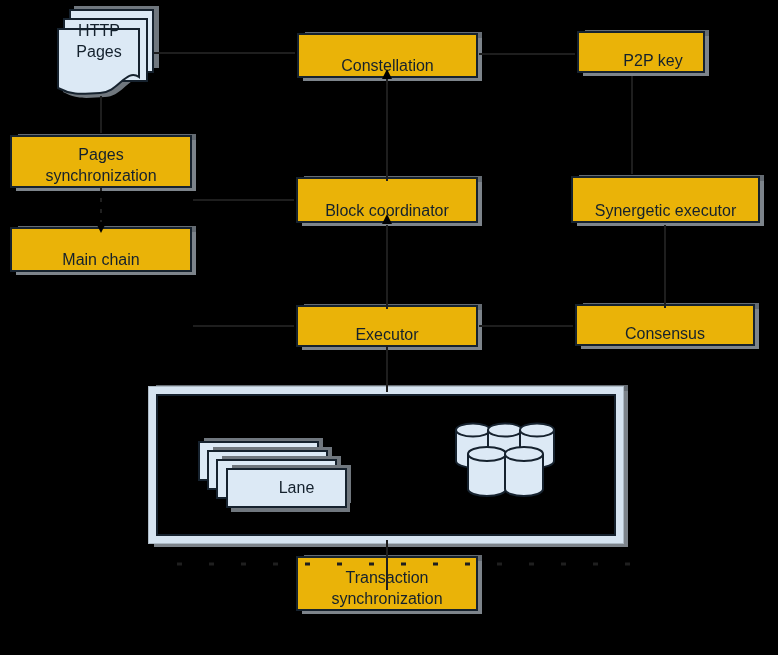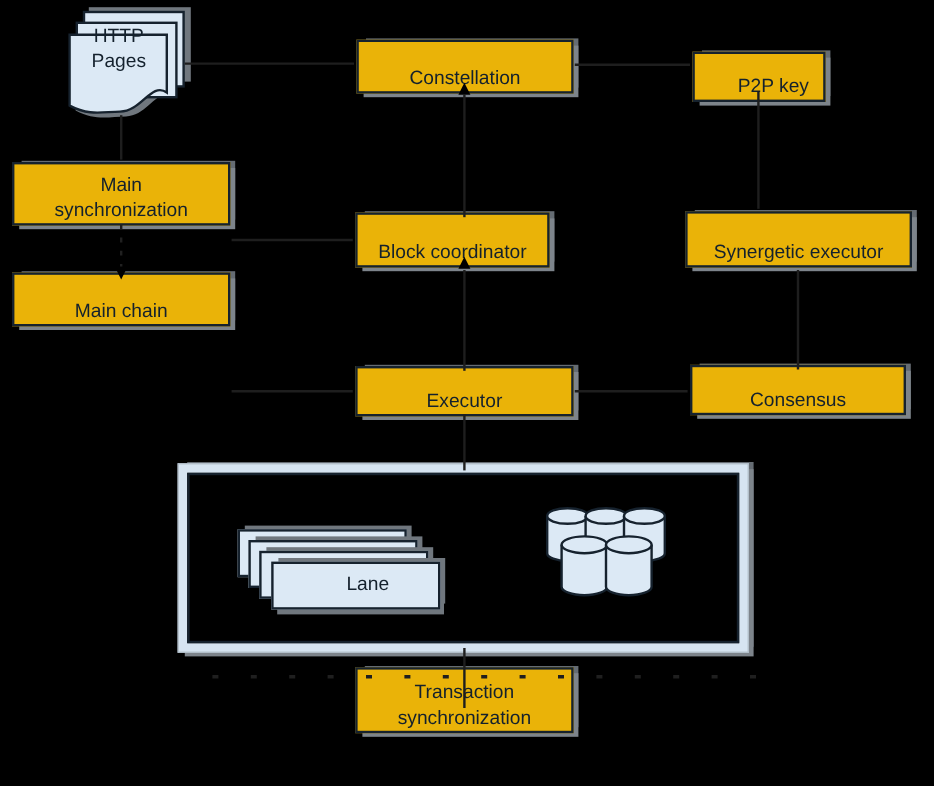--- a/index.html
+++ b/index.html
@@ -9,21 +9,21 @@
         color:#14212d;font-size:16px;line-height:1.28;display:flex;align-items:flex-end;justify-content:center;
         text-align:center;box-shadow:5px 4px 0 -1px #7d848b,6px -3px 0 -2px #656c73;}
   .node span{display:block;}
   
   .res-outer{position:absolute;left:148px;top:386px;width:476px;height:158px;box-sizing:border-box;
              background:#d6e4f1;border:1px solid #aebbc6;
              box-shadow:5px 4px 0 -1px #7d848b,6px -3px 0 -2px #656c73;}
   .res-inner{position:absolute;left:7px;top:7px;right:7px;bottom:7px;background:#000;
              border:2px solid #16222e;}
   
-  .lane-page{position:absolute;width:141px;height:40px;box-sizing:border-box;background:#dce9f5;
+  .lane-page{position:absolute;width:121px;height:40px;box-sizing:border-box;background:#dce9f5;
              border:2px solid #16222e;box-shadow:5px -4px 0 -1px #70777e;padding-left:20px;}
   .lane-front{display:flex;align-items:center;justify-content:center;color:#14212d;font-size:16px;
               box-shadow:5px -4px 0 -1px #70777e,4px 5px 0 -1px #70777e;}
   .doc-label{position:absolute;left:58px;top:21px;width:82px;text-align:center;color:#14212d;
              font-size:16px;line-height:1.3;}
   svg{position:absolute;}
   #overlay{left:0;top:0;pointer-events:none;z-index:30;}
   .shape-fill{fill:#dce9f5;stroke:#16222e;stroke-width:2;}
   .shadow-fill{fill:#70777e;stroke:none;}
   .conn{stroke:#1e1e1e;stroke-width:2;fill:none;}
@@ -43,28 +43,28 @@
     <rect class="shape-fill" x="16" y="17" width="83" height="62"></rect>
     <path class="shape-fill" d="M10 27 H91 V75 C78 66 70 91 52 91 C38 91 27 95 10 86 Z"></path>
   </svg>
   <div class="doc-label">
     <span>HTTP Pages</span>
   </div>
 
   <div class="node" style="left:297px;top:33px;width:181px;height:45px;">
     <span>Constellation</span>
   </div>
-  <div class="node" style="left:577px;top:43px;width:111px;height:42px;padding-left:24px;">
+  <div class="node" style="left:577px;top:31px;width:128px;height:42px;padding-left:24px;">
     <span>P2P key</span>
   </div>
 
   <div class="node" style="left:10px;top:135px;width:182px;height:53px;">
-    <span style="width:150px;">Main synchronization</span>
+    <span style="width:150px;">Pages synchronization</span>
   </div>
-  <div class="node" style="left:296px;top:177px;width:162px;height:46px;">
+  <div class="node" style="left:296px;top:177px;width:182px;height:46px;">
     <span>Block coordinator</span>
   </div>
   <div class="node" style="left:10px;top:227px;width:182px;height:45px;">
     <span>Main chain</span>
   </div>
 
   <div class="node" style="left:571px;top:176px;width:189px;height:47px;">
     <span>Synergetic executor</span>
   </div>
   <div class="node" style="left:575px;top:304px;width:180px;height:42px;">

